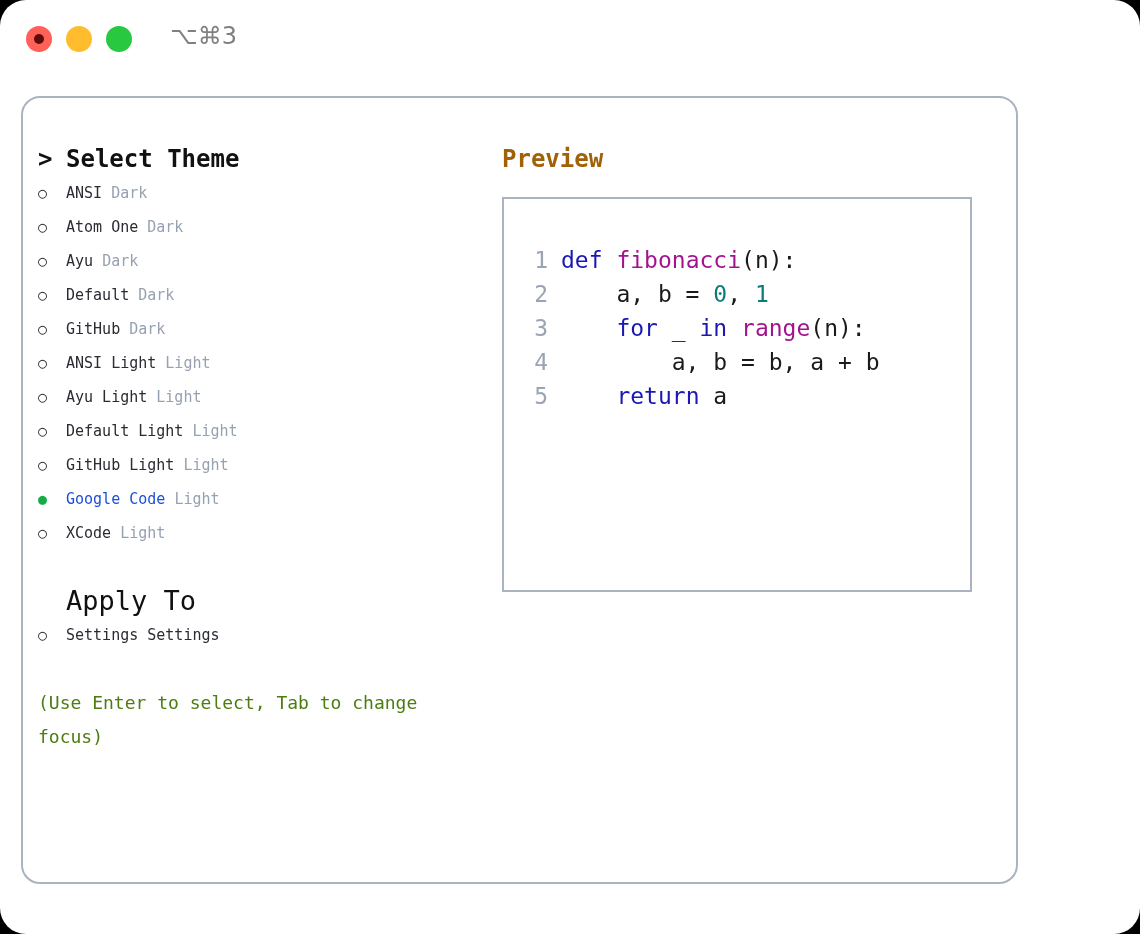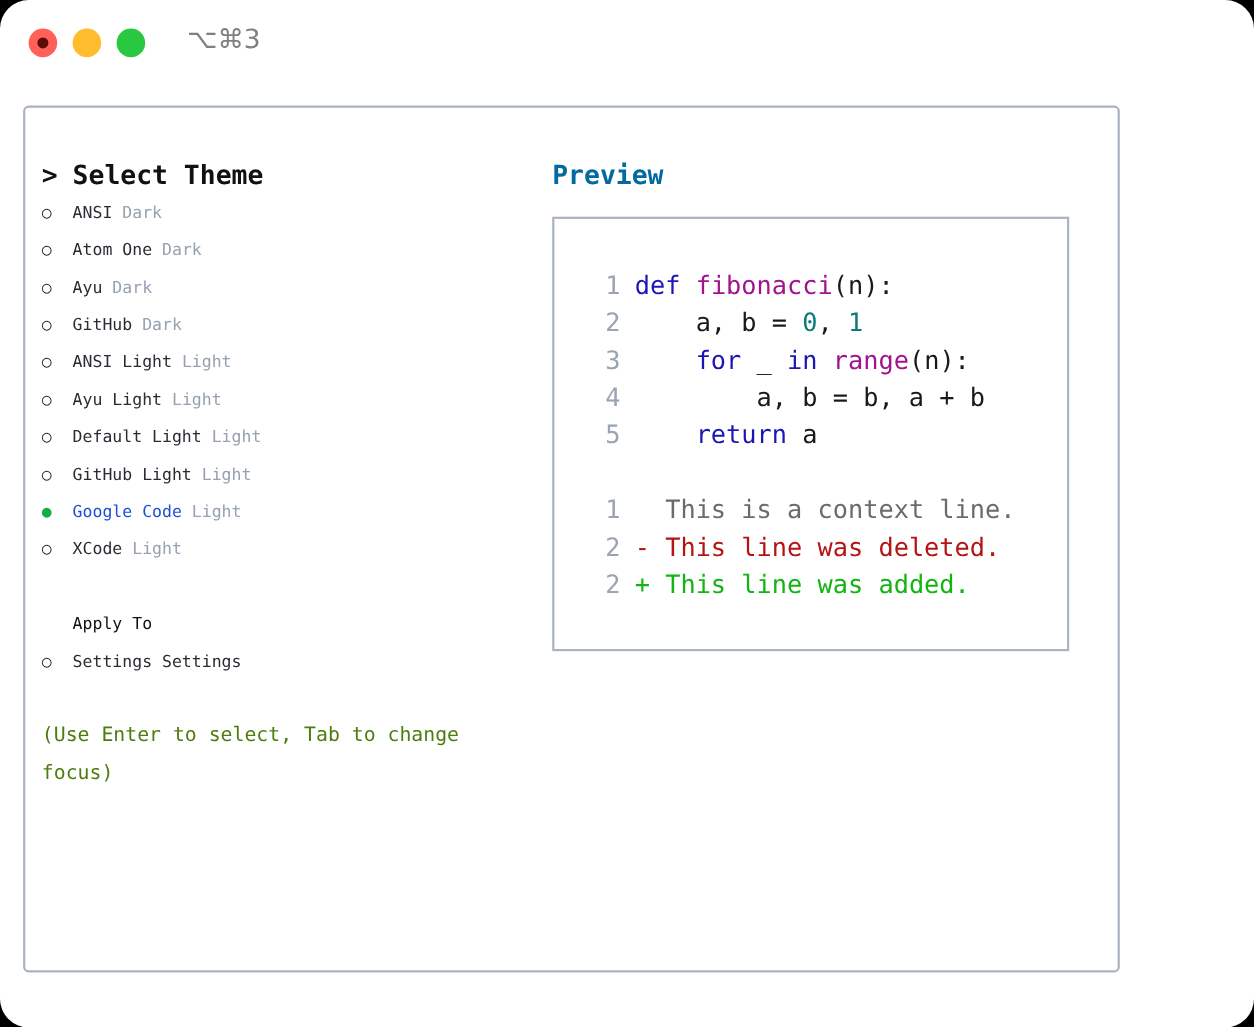--- a/index.html
+++ b/index.html
@@ -59,21 +59,21 @@
   }
 
   
   .panel {
     position: absolute;
     left: 21px;
     top: 96px;
     width: 993px;
     height: 784px;
     border: 2px solid #aab3c0;
-    border-radius: 5px;
+    border-radius: 19px;
     background: #ffffff;
   }
 
   
   .left-col {
     position: absolute;
     left: 15px;
     top: 44px;
     width: 450px;
   }
@@ -96,52 +96,52 @@
   }
   .name { color: #2b2b33; }
   .name.sel { color: #1d4ed8; }
   .cat  { color: #96a1b1; }
   .marker.sel { color: #13ad48; }
   .marker.unsel { color: #2b2b33; }
 
   .spacer { height: 34px; }
   .apply-heading {
     color: #111111;
-    font-size: 15px;
+    font-size: 27px;
   }
   .hint {
     margin-top: 34px;
     font-size: 18px;
     line-height: 34px;
     color: #4d7c0f;
     width: 400px;
     white-space: pre-wrap;
   }
 
   
   .right-col {
     position: absolute;
     left: 479px;
     top: 44px;
     width: 500px;
   }
   .preview-title {
     font-size: 24px;
     font-weight: bold;
-    color: #0369a1;
+    color: #a16207;
     line-height: 34px;
   }
   .preview-box {
     margin-top: 21px;
     width: 470px;
     height: 395px;
     border: 2px solid #aab3c0;
     background: #ffffff;
     box-sizing: border-box;
-    padding: 44px 0 0 30px;
+    padding: 44px 0 0 14px;
   }
   .code-line {
     height: 34px;
     line-height: 34px;
     font-size: 23px;
     white-space: pre;
   }
   .lineno {
     display: inline-block;
     width: 30px;
@@ -175,20 +175,21 @@
     <div class="left-col">
 
       <div class="row heading-row">
         <span class="marker">&gt;</span><span>Select Theme</span>
       </div>
 
       <div id="theme-list">
           <div class="row"><span class="marker unsel">○</span><span class="name">ANSI</span><span> </span><span class="cat">Dark</span></div>
           <div class="row"><span class="marker unsel">○</span><span class="name">Atom One</span><span> </span><span class="cat">Dark</span></div>
           <div class="row"><span class="marker unsel">○</span><span class="name">Ayu</span><span> </span><span class="cat">Dark</span></div>
+          <div class="row"><span class="marker unsel">○</span><span class="name">Default</span><span> </span><span class="cat">Dark</span></div>
           <div class="row"><span class="marker unsel">○</span><span class="name">GitHub</span><span> </span><span class="cat">Dark</span></div>
           <div class="row"><span class="marker unsel">○</span><span class="name">ANSI Light</span><span> </span><span class="cat">Light</span></div>
           <div class="row"><span class="marker unsel">○</span><span class="name">Ayu Light</span><span> </span><span class="cat">Light</span></div>
           <div class="row"><span class="marker unsel">○</span><span class="name">Default Light</span><span> </span><span class="cat">Light</span></div>
           <div class="row"><span class="marker unsel">○</span><span class="name">GitHub Light</span><span> </span><span class="cat">Light</span></div>
           <div class="row"><span class="marker sel">●</span><span class="name sel">Google Code</span><span> </span><span class="cat">Light</span></div>
           <div class="row"><span class="marker unsel">○</span><span class="name">XCode</span><span> </span><span class="cat">Light</span></div>
         </div>
 
       <div class="spacer"></div>
@@ -208,22 +209,17 @@
       <div class="preview-title">Preview</div>
       <div class="preview-box">
         <div id="code-sample">
             <div class="code-line"><span class="lineno">1</span><span class="kw">def</span><span class="plain"> </span><span class="fn">fibonacci</span><span class="plain">(n):</span></div>
             <div class="code-line"><span class="lineno">2</span><span class="plain">    a, b = </span><span class="num">0</span><span class="plain">, </span><span class="num">1</span></div>
             <div class="code-line"><span class="lineno">3</span><span class="plain">    </span><span class="kw">for</span><span class="plain"> _ </span><span class="kw">in</span><span class="plain"> </span><span class="fn">range</span><span class="plain">(n):</span></div>
             <div class="code-line"><span class="lineno">4</span><span class="plain">        a, b = b, a + b</span></div>
             <div class="code-line"><span class="lineno">5</span><span class="plain">    </span><span class="kw">return</span><span class="plain"> a</span></div>
           </div>
         <div class="gap"></div>
-        <div id="diff-sample">
-            <div class="code-line"><span class="lineno">1</span><span class="ctx">  </span><span class="ctx">This is a context line.</span></div>
-            <div class="code-line"><span class="lineno">2</span><span class="del">- </span><span class="del">This line was deleted.</span></div>
-            <div class="code-line"><span class="lineno">2</span><span class="add">+ </span><span class="add">This line was added.</span></div>
-          </div>
       </div>
     </div>
 
   </div>
 </div>
 
 </body></html>

